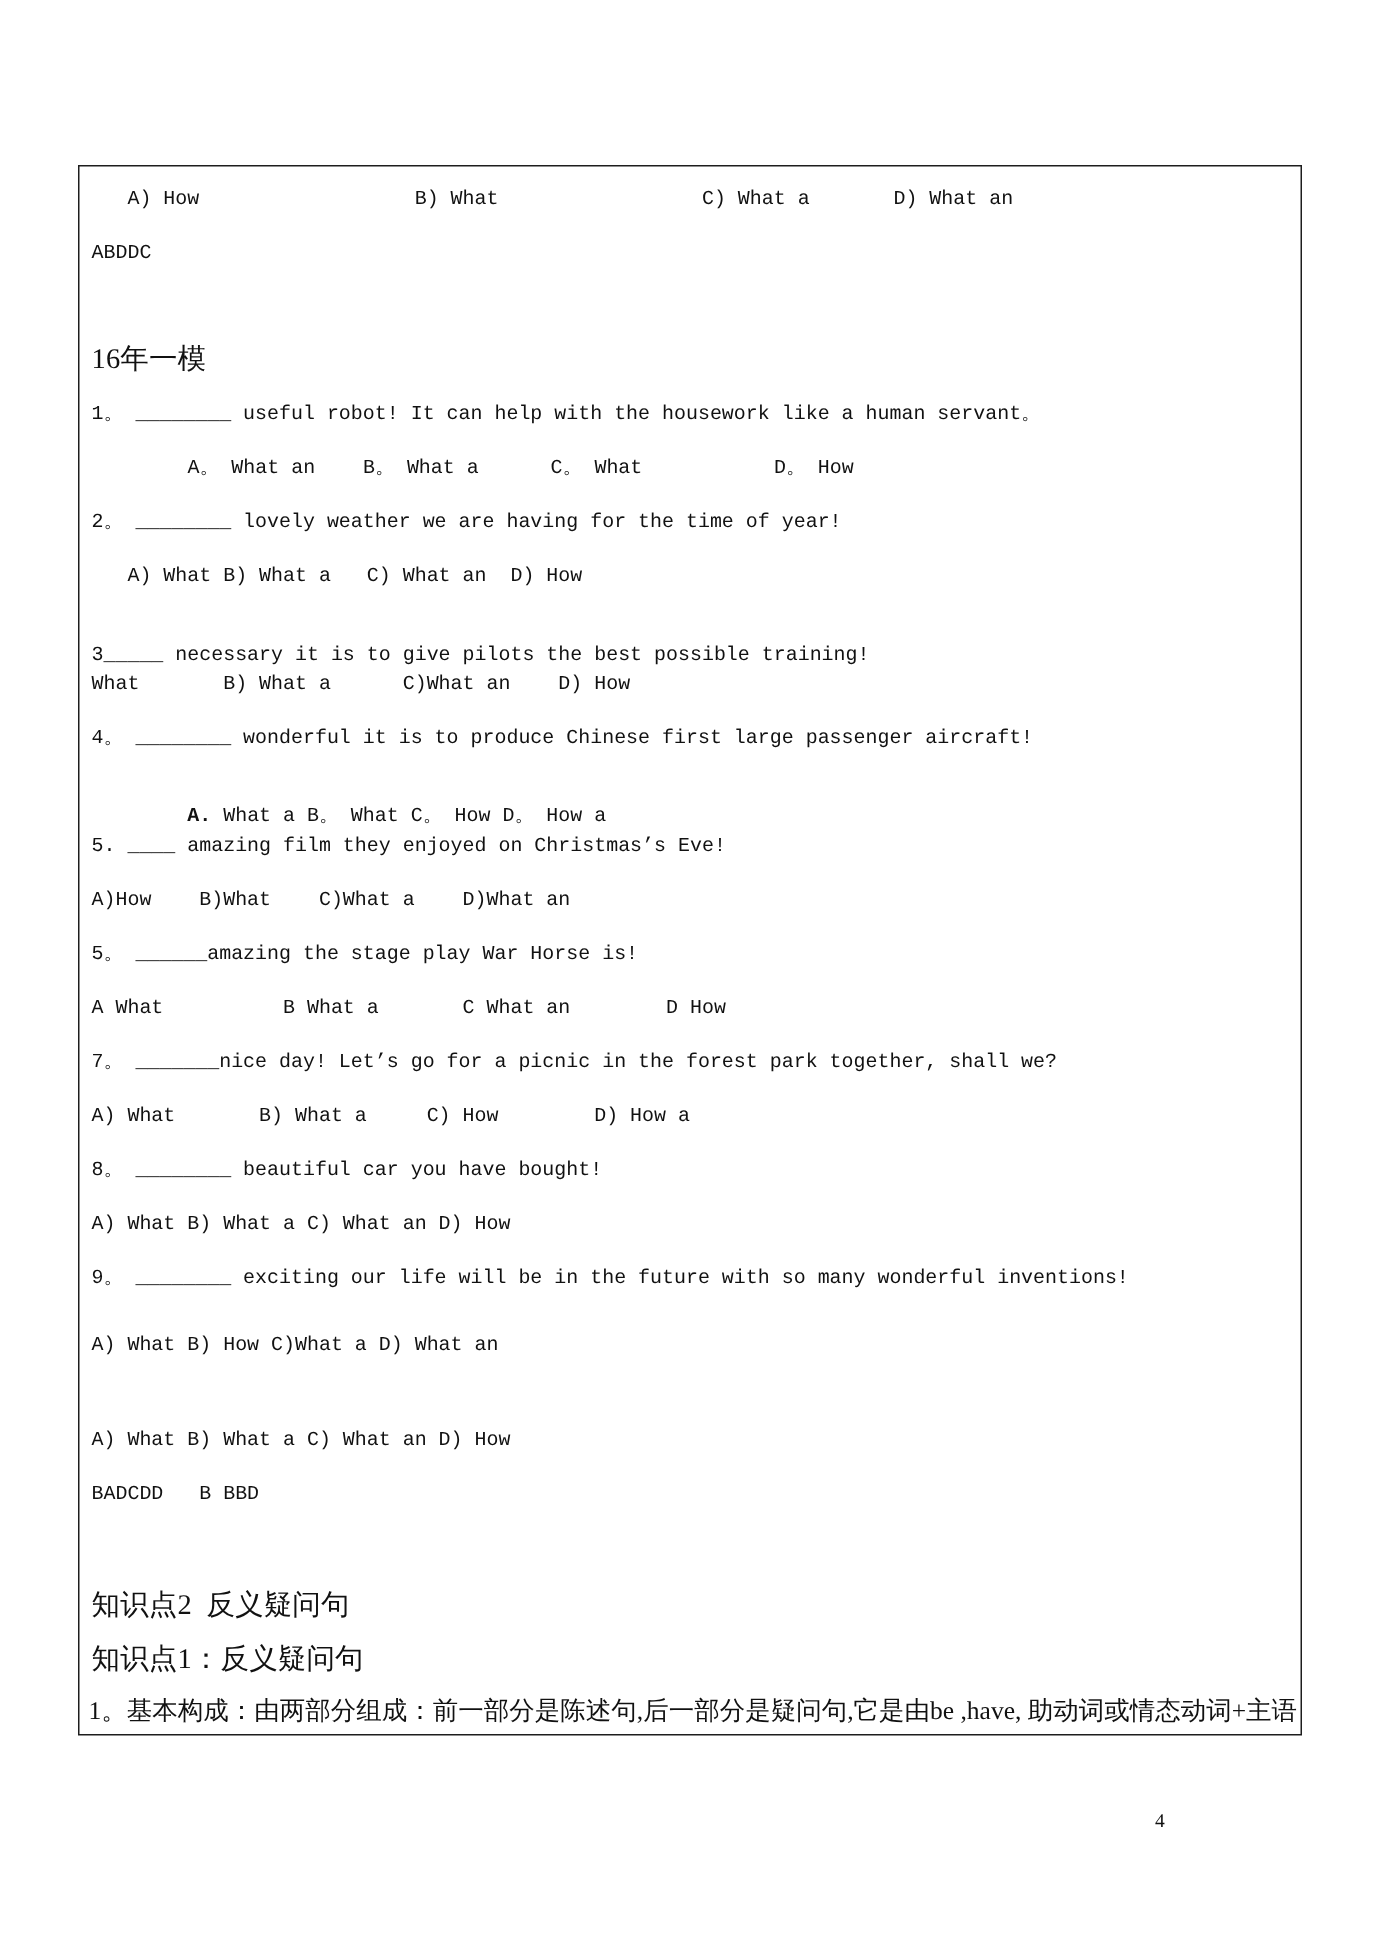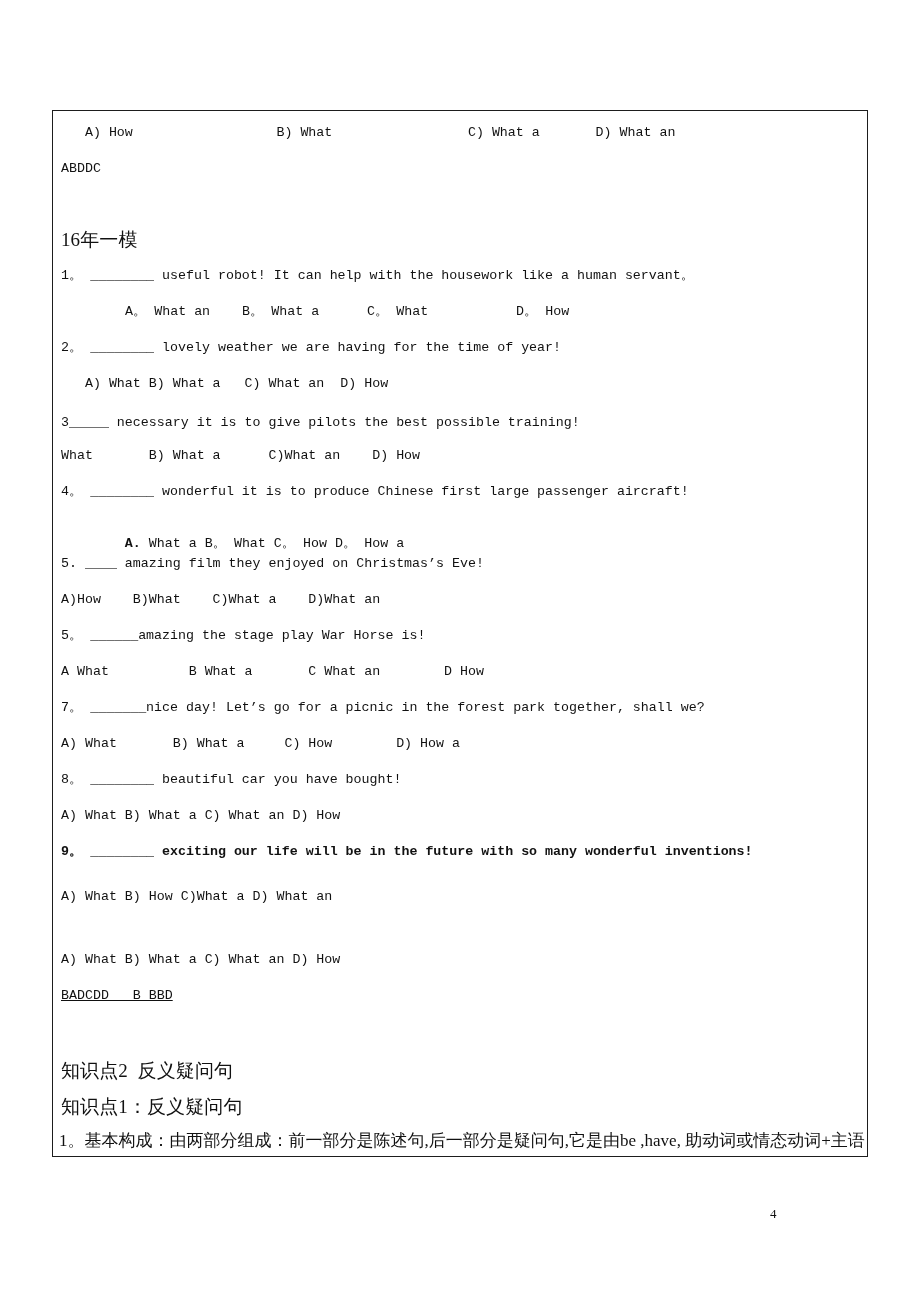--- a/index.html
+++ b/index.html
@@ -94,46 +94,46 @@
       <div class="line en" style="top:50px; left:8px;">ABDDC</div>
 
       <div class="line cn" style="top:121px; left:8px;">16年一模</div>
 
       <div class="line en" style="top:157px; left:8px;">1。 ________ useful robot! It can help with the housework like a human servant。</div>
       <div class="line en" style="top:193px; left:24px;margin-left:40px;"> A。 What an    B。 What a      C。 What           D。 How</div>
 
       <div class="line en" style="top:229px; left:8px;">2。 ________ lovely weather we are having for the time of year!</div>
       <div class="line en" style="top:265px; left:8px;">   A) What B) What a   C) What an  D) How</div>
 
-      <div class="line en" style="top:304px; left:8px;">3_____ necessary it is to give pilots the best possible training!</div>
+      <div class="line en" style="top:318px; left:8px;">3_____ necessary it is to give pilots the best possible training!</div>
       <div class="line en" style="top:337px; left:8px;">What       B) What a      C)What an    D) How</div>
 
       <div class="line en" style="top:373px; left:8px;">4。 ________ wonderful it is to produce Chinese first large passenger aircraft!</div>
       <div class="line en" style="top:409px; left:8px;">
         <span class="bold-a">A.</span><span> What a B。 What C。 How D。 How a</span>
       </div>
 
       <div class="line en" style="top:445px; left:8px;">5. ____ amazing film they enjoyed on Christmas’s Eve!</div>
       <div class="line en" style="top:481px; left:8px;">A)How    B)What    C)What a    D)What an</div>
 
       <div class="line en" style="top:517px; left:8px;">5。 ______amazing the stage play War Horse is!</div>
       <div class="line en" style="top:553px; left:8px;">A What          B What a       C What an        D How</div>
 
       <div class="line en" style="top:589px; left:8px;">7。 _______nice day! Let’s go for a picnic in the forest park together, shall we?</div>
       <div class="line en" style="top:625px; left:8px;">A) What       B) What a     C) How        D) How a</div>
 
       <div class="line en" style="top:661px; left:8px;">8。 ________ beautiful car you have bought!</div>
       <div class="line en" style="top:697px; left:8px;">A) What B) What a C) What an D) How</div>
 
-      <div class="line en" style="top:733px; left:8px;font-weight:bold;">9。 ________ exciting our life will be in the future with so many wonderful inventions!</div>
+      <div class="line en" style="top:733px; left:8px;">9。 ________ exciting our life will be in the future with so many wonderful inventions!</div>
       <div class="line en" style="top:778px; left:8px;">A) What B) How C)What a D) What an</div>
 
       <div class="line en" style="top:841px; left:8px;">A) What B) What a C) What an D) How</div>
 
-      <div class="line en" style="top:877px; left:8px;text-decoration:underline;">BADCDD   B BBD</div>
+      <div class="line en" style="top:877px; left:8px;">BADCDD   B BBD</div>
 
       <div class="line cn" style="top:952px; left:8px;">知识点2  反义疑问句</div>
 
       <div class="line cn" style="top:988px; left:8px;">知识点1：反义疑问句</div>
 
       <div class="line mixed" style="top:1022px; left:6px;">1。基本构成：由两部分组成：前一部分是陈述句,后一部分是疑问句,它是由be ,have, 助动词或情态动词+主语</div>
 
     </div>
   </div>
 

